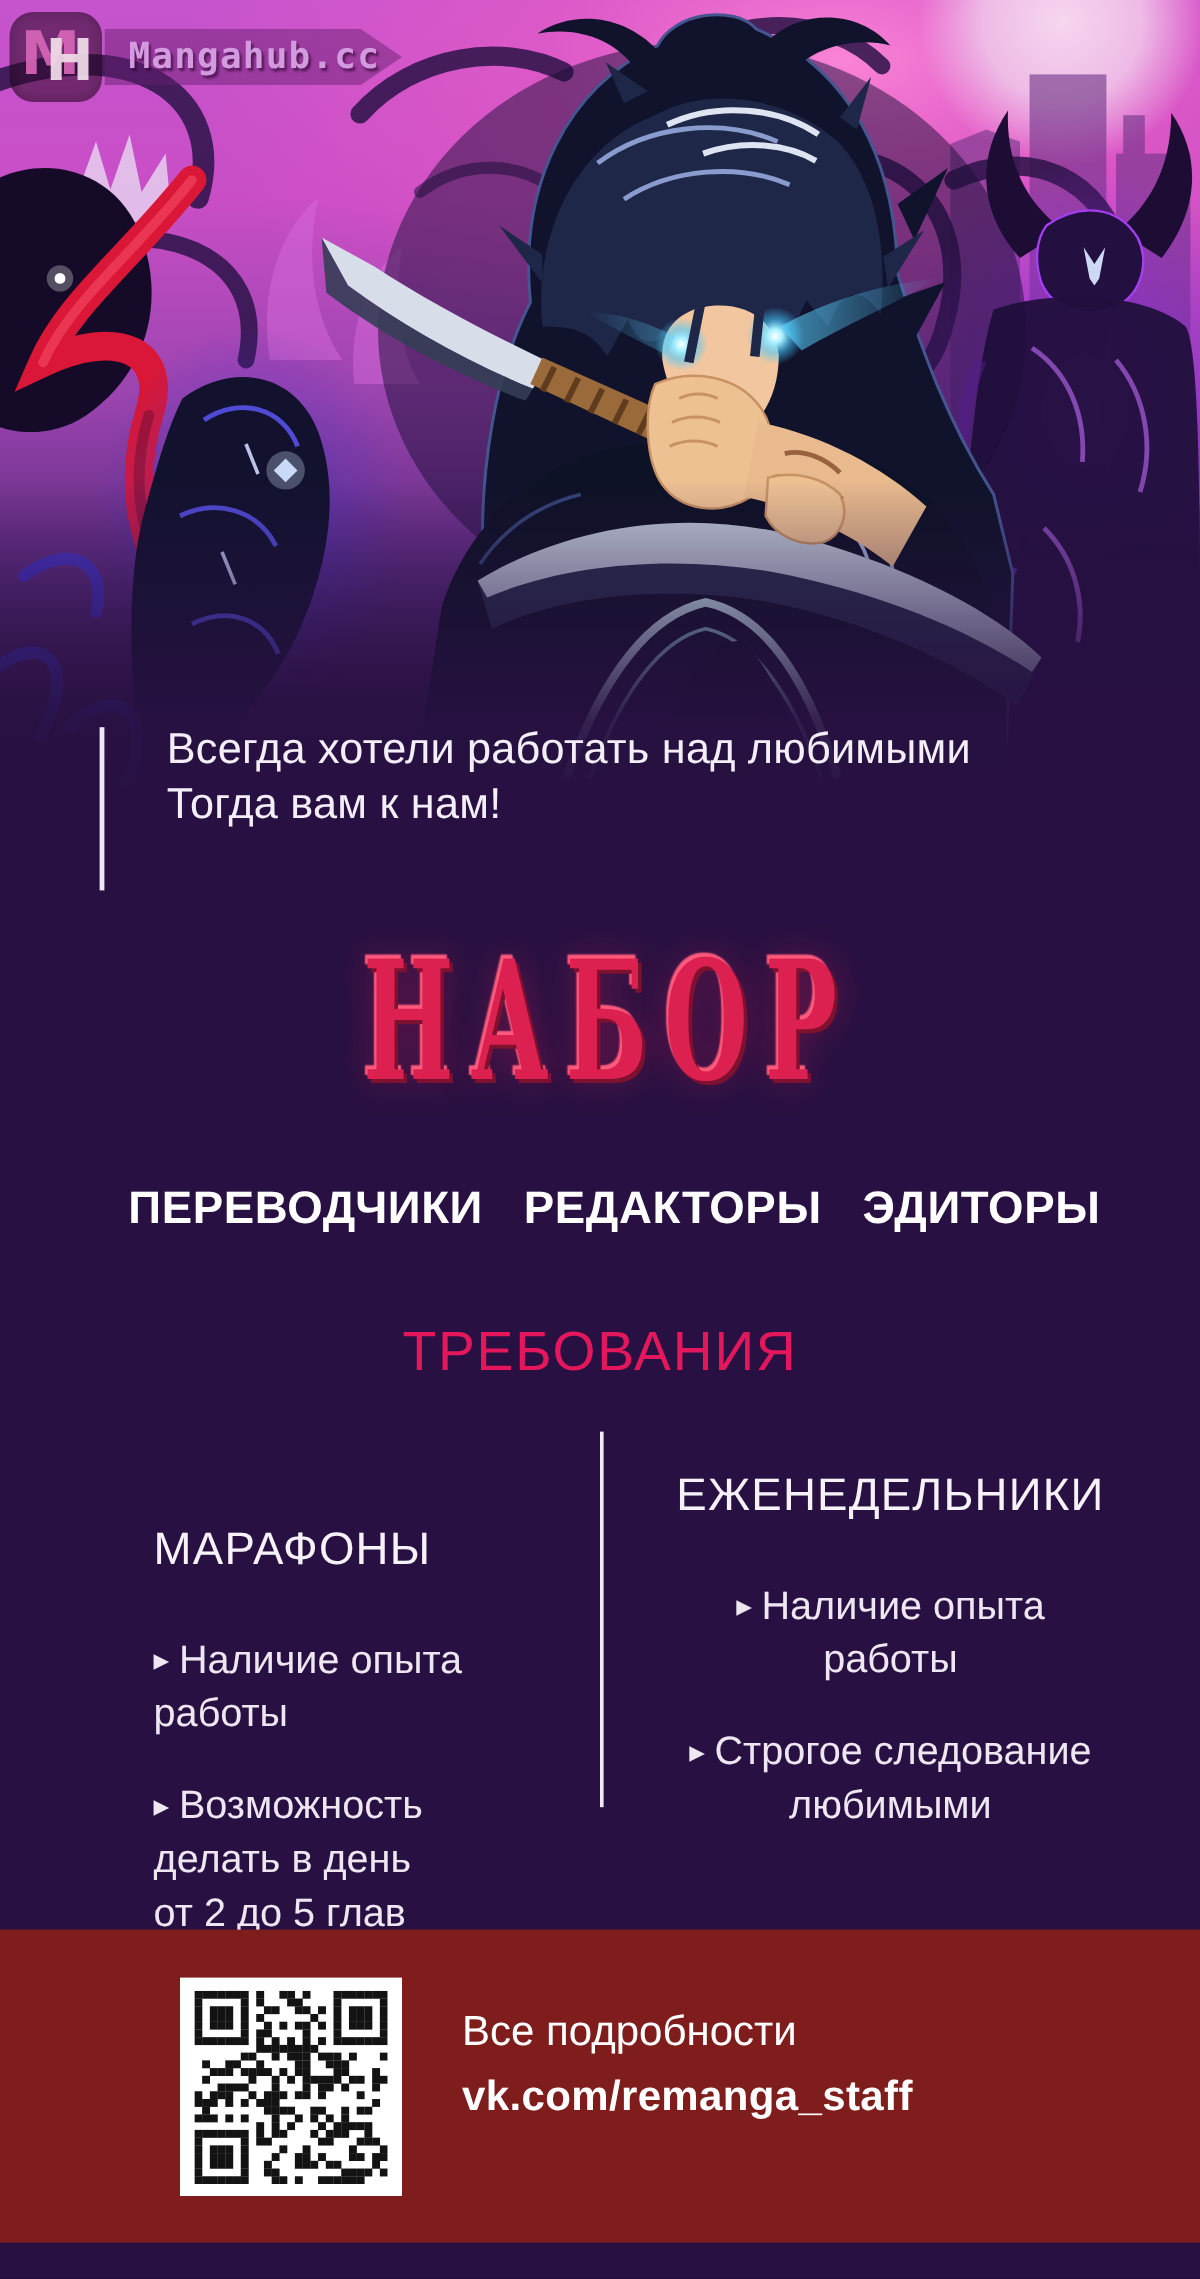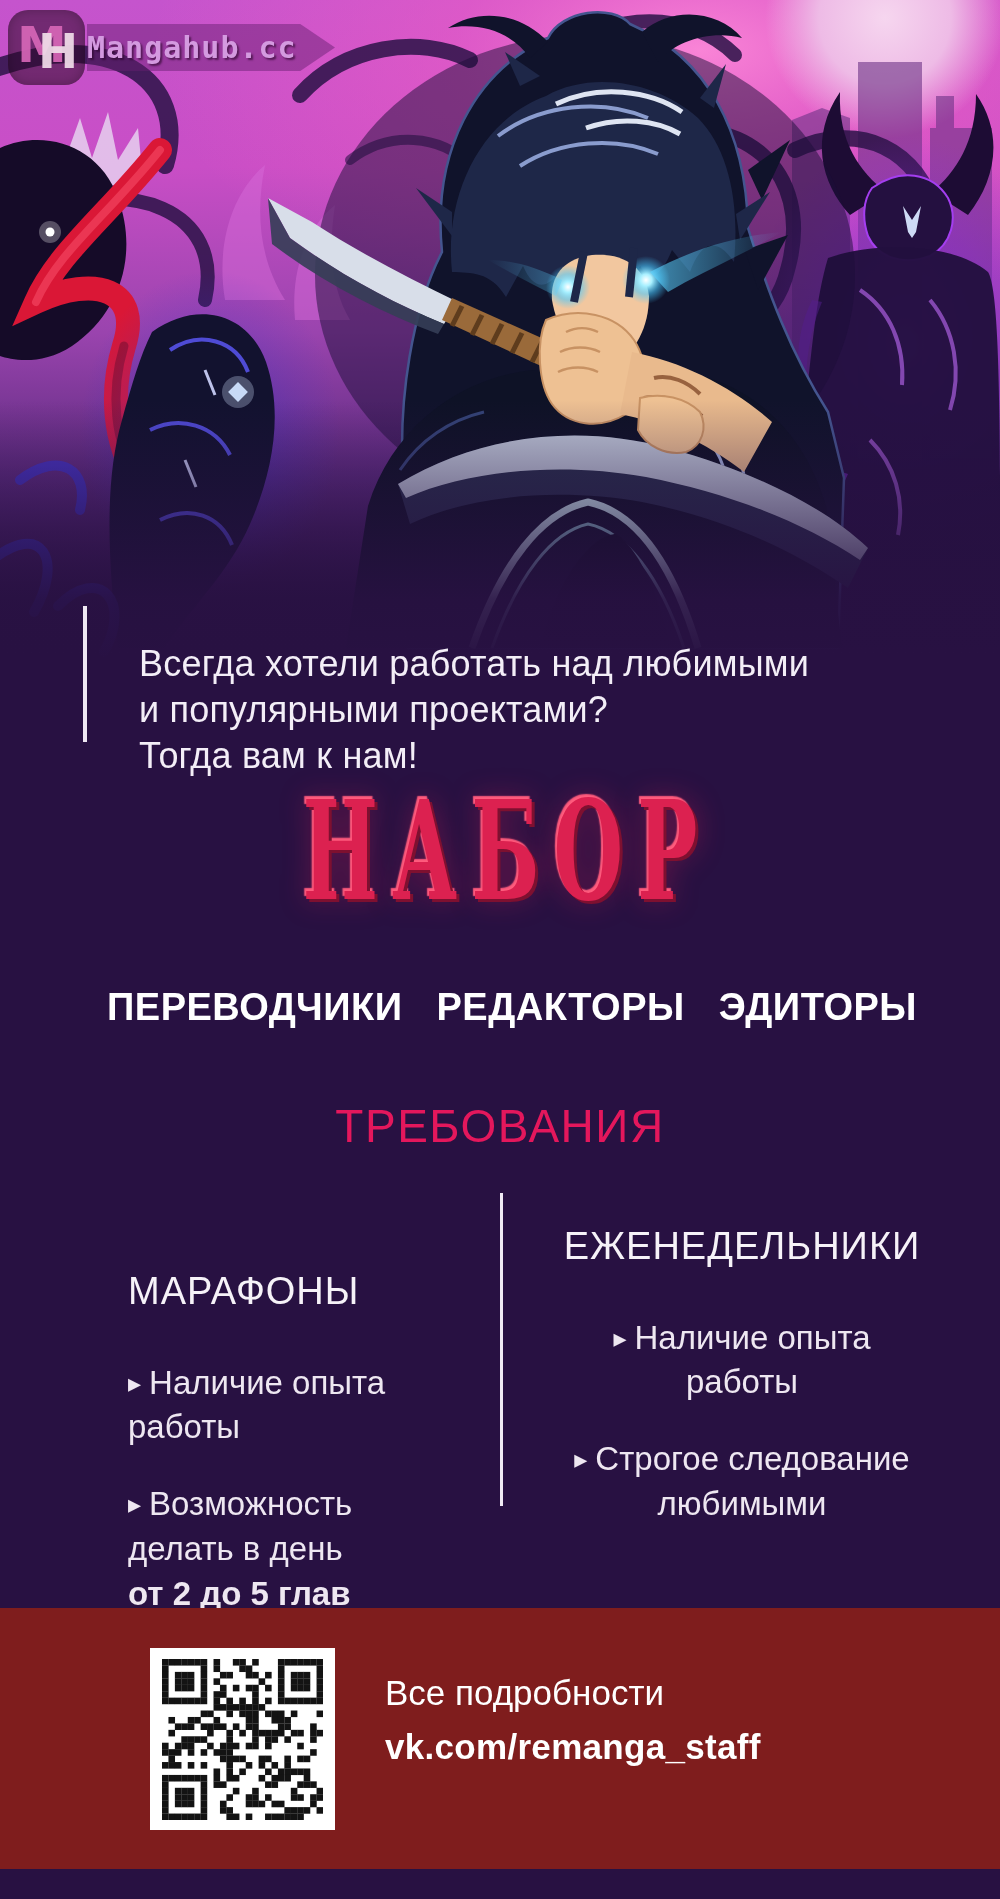--- a/index.html
+++ b/index.html
@@ -19,30 +19,30 @@
   .watermark{top:10px;left:8px;display:flex;z-index:5;}
   .wm-icon{position:relative;width:77px;height:75px;border-radius:20px;
     background:rgba(46,10,40,.55);box-shadow:inset 0 0 12px rgba(0,0,0,.25);flex:none;}
   .wm-icon .m{position:absolute;left:9px;top:6px;font:bold 50px "DejaVu Sans",sans-serif;
     color:#d967b8;opacity:.9;}
   .wm-icon .h{position:absolute;left:30px;top:13px;font:bold 48px "DejaVu Sans",sans-serif;
     color:#eed9e6;opacity:.95;}
   .wm-banner{margin-left:2px;margin-top:14px;height:47px;width:248px;
     background:rgba(102,32,112,.48);
     clip-path:polygon(0 0,86% 0,100% 50%,86% 100%,0 100%);
-    display:flex;align-items:center;}
+    display:flex;align-items:center;padding-left:20px;}
   .wm-banner span{font-family:"DejaVu Sans Mono",monospace;font-weight:bold;
     font-size:30px;color:#d49ae0;letter-spacing:1px;
     text-shadow:2px 2px 2px rgba(40,5,40,.6);}
 
   
   .pitch{left:83px;top:601px;display:flex;z-index:4;}
   .pitch-bar{width:4px;height:136px;background:#efe8f3;margin-top:5px;flex:none;}
   .pitch-lines{margin-left:52px;font-size:36px;line-height:1.275;color:#f3eef7;
-    letter-spacing:.2px;margin-top:40px;}
+    letter-spacing:.2px;}
 
   
   .nabor{top:782px;left:0;width:100%;margin:0;text-align:center;
     font-family:"DejaVu Serif",serif;font-weight:bold;font-size:80px;line-height:1;
     letter-spacing:14px;padding-left:14px;color:#dc2150;
     transform:scaleY(1.72);transform-origin:50% 0;
     text-shadow:3px 2px 0 #7e1030,-2px -2px 1px #ff5b7d,0 0 22px rgba(225,30,85,.4);}
 
   
   .roles{top:986px;left:0;width:100%;display:flex;justify-content:center;gap:34px;
@@ -53,21 +53,21 @@
     font-size:46px;font-weight:normal;color:#e4175c;letter-spacing:1.5px;}
   .divider{left:500px;top:1193px;width:3px;height:313px;background:#f1ebf5;}
   .col{color:#eee7f1;}
   .col-left{left:128px;top:1224px;width:308px;margin-top:45px;}
   .col-right{left:556px;top:1224px;width:372px;text-align:center;}
   .col-title{font-size:38px;line-height:1.2;color:#f6f2f8;letter-spacing:1px;
     margin-bottom:46px;}
   .bullet{font-size:33px;line-height:1.36;}
   .bullet + .bullet{margin-top:32px;}
   .bullet .marker{font-size:26px;margin-right:8px;position:relative;top:-2px;}
-  .bullet .bold{font-weight:bold;}
+  .bullet .bold{font-weight:normal;}
 
   
   .footer-band{top:1608px;left:0;width:100%;height:261px;background:#7f1d1d;}
   .qr-box{position:absolute;left:150px;top:40px;width:185px;height:182px;background:#ffffff;
     display:flex;align-items:center;justify-content:center;}
   .footer-text{position:absolute;left:385px;top:62px;font-size:35px;color:#ffffff;
     line-height:1.3;}
   .footer-text .line1{margin-bottom:8px;}
   .footer-text .link{font-weight:bold;letter-spacing:.3px;}
   .bottom-strip{top:1869px;left:0;width:100%;height:30px;background:#281142;}
@@ -287,21 +287,20 @@
     </div>
     <div class="wm-banner">
       <span>Mangahub.cc</span>
     </div>
   </div>
 
   <div class="abs pitch">
     <div class="pitch-bar"></div>
     <div class="pitch-lines">
       <div>Всегда хотели работать над любимыми</div>
-      <div>и популярными проектами?</div>
       <div>Тогда вам к нам!</div>
     </div>
   </div>
 
   <h1 class="abs nabor">НАБОР</h1>
 
   <div class="abs roles">
     <span>ПЕРЕВОДЧИКИ</span>
     <span>РЕДАКТОРЫ</span>
     <span>ЭДИТОРЫ</span>

